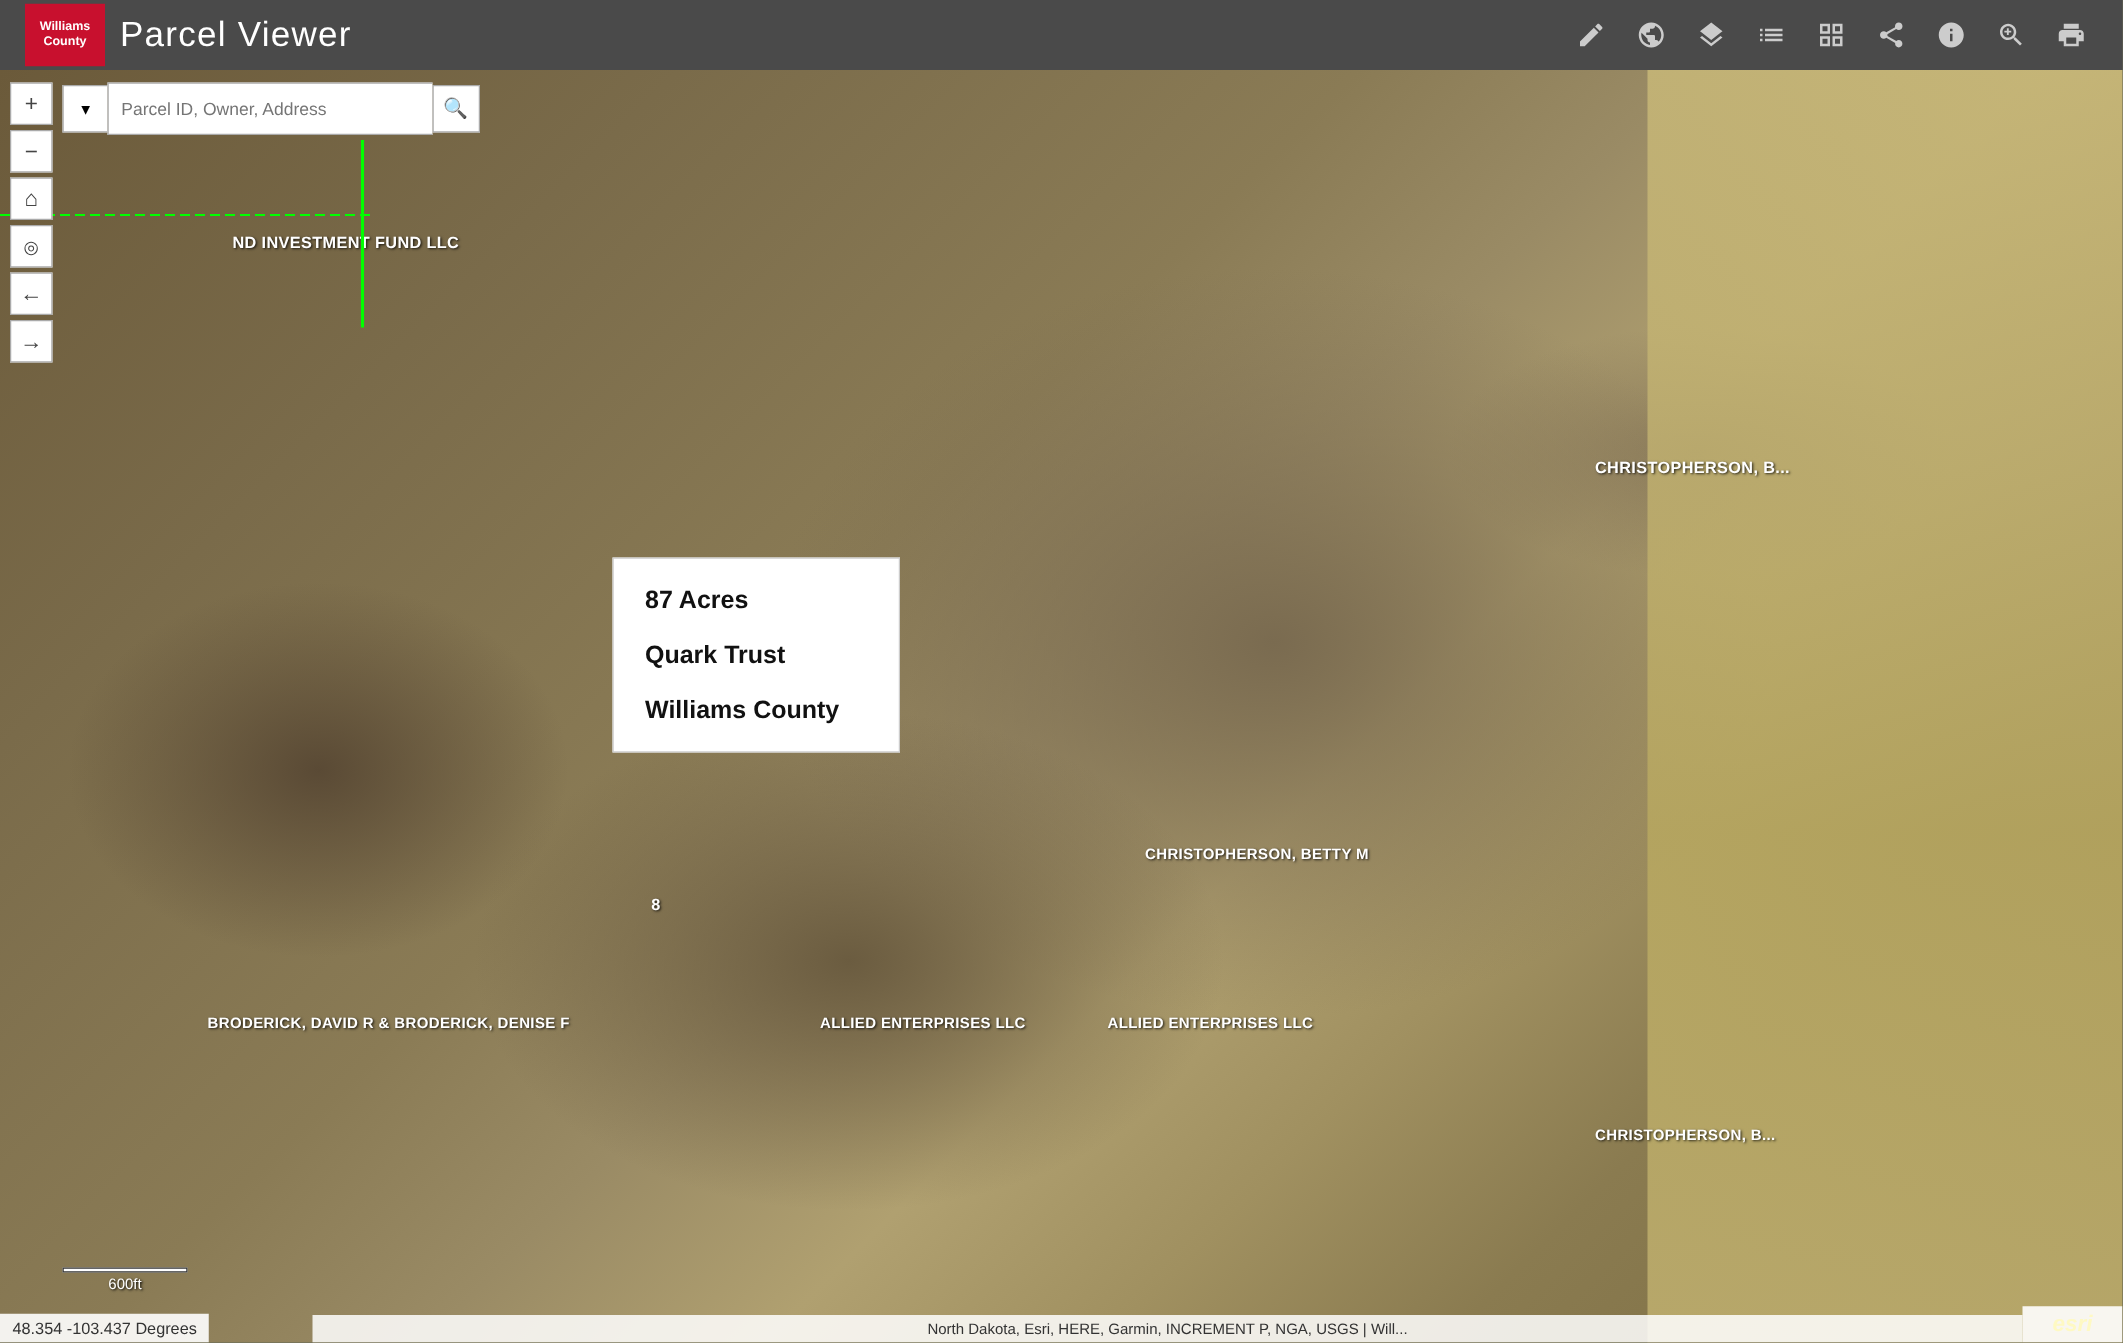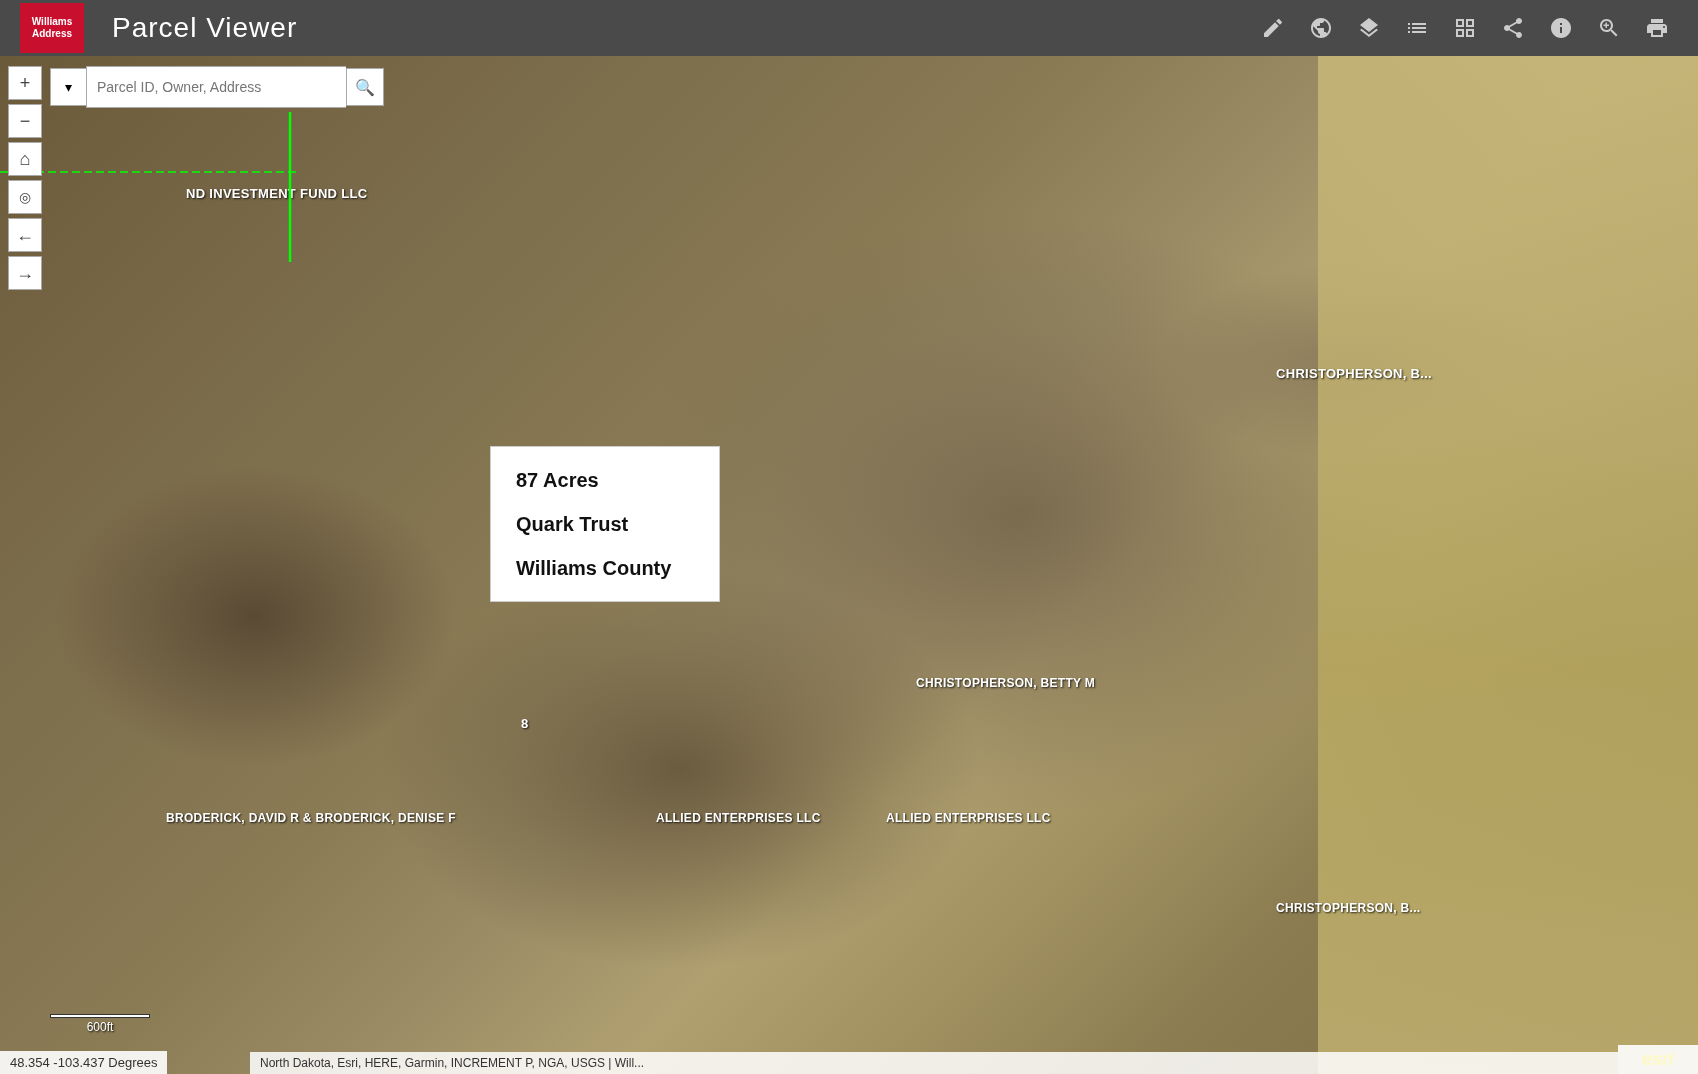--- a/index.html
+++ b/index.html
@@ -33,21 +33,20 @@
       font-weight: bold;
       text-align: center;
       line-height: 1.2;
     }
     #app-title {
       color: white;
       font-size: 28px;
       font-weight: 300;
       letter-spacing: 1px;
       flex: 1;
-      margin-left: 16px;
     }
     #toolbar-icons {
       display: flex;
       align-items: center;
       gap: 6px;
     }
     .toolbar-icon {
       width: 42px;
       height: 42px;
       display: flex;
@@ -230,21 +229,21 @@
     #attribution {
       position: absolute;
       bottom: 0;
       left: 250px;
       right: 80px;
       background: rgba(255,255,255,0.85);
       padding: 4px 10px;
       font-size: 12px;
       color: #333;
       z-index: 60;
-      text-align: left;
+      text-align: center;
     }
 
     
     #esri-logo {
       position: absolute;
       bottom: 0;
       right: 0;
       width: 80px;
       background: rgba(255,255,255,0.9);
       padding: 4px 8px;
@@ -267,21 +266,21 @@
       z-index: 10;
     }
   </style>
 </head>
 <body>
 
 <div id="header">
   <div id="logo-box">
     <div id="logo-text">
       <span>Williams</span><br>
-      <span>Address</span>
+      <span>County</span>
     </div>
   </div>
   <div id="app-title">Parcel Viewer</div>
   <div id="toolbar-icons">
 
     <div class="toolbar-icon">
       <svg viewBox="0 0 24 24">
           <path d="M3 17.25V21h3.75L17.81 9.94l-3.75-3.75L3 17.25zM20.71 7.04c.39-.39.39-1.02 0-1.41l-2.34-2.34c-.39-.39-1.02-.39-1.41 0l-1.83 1.83 3.75 3.75 1.83-1.83z"></path>
         </svg>
     </div>

